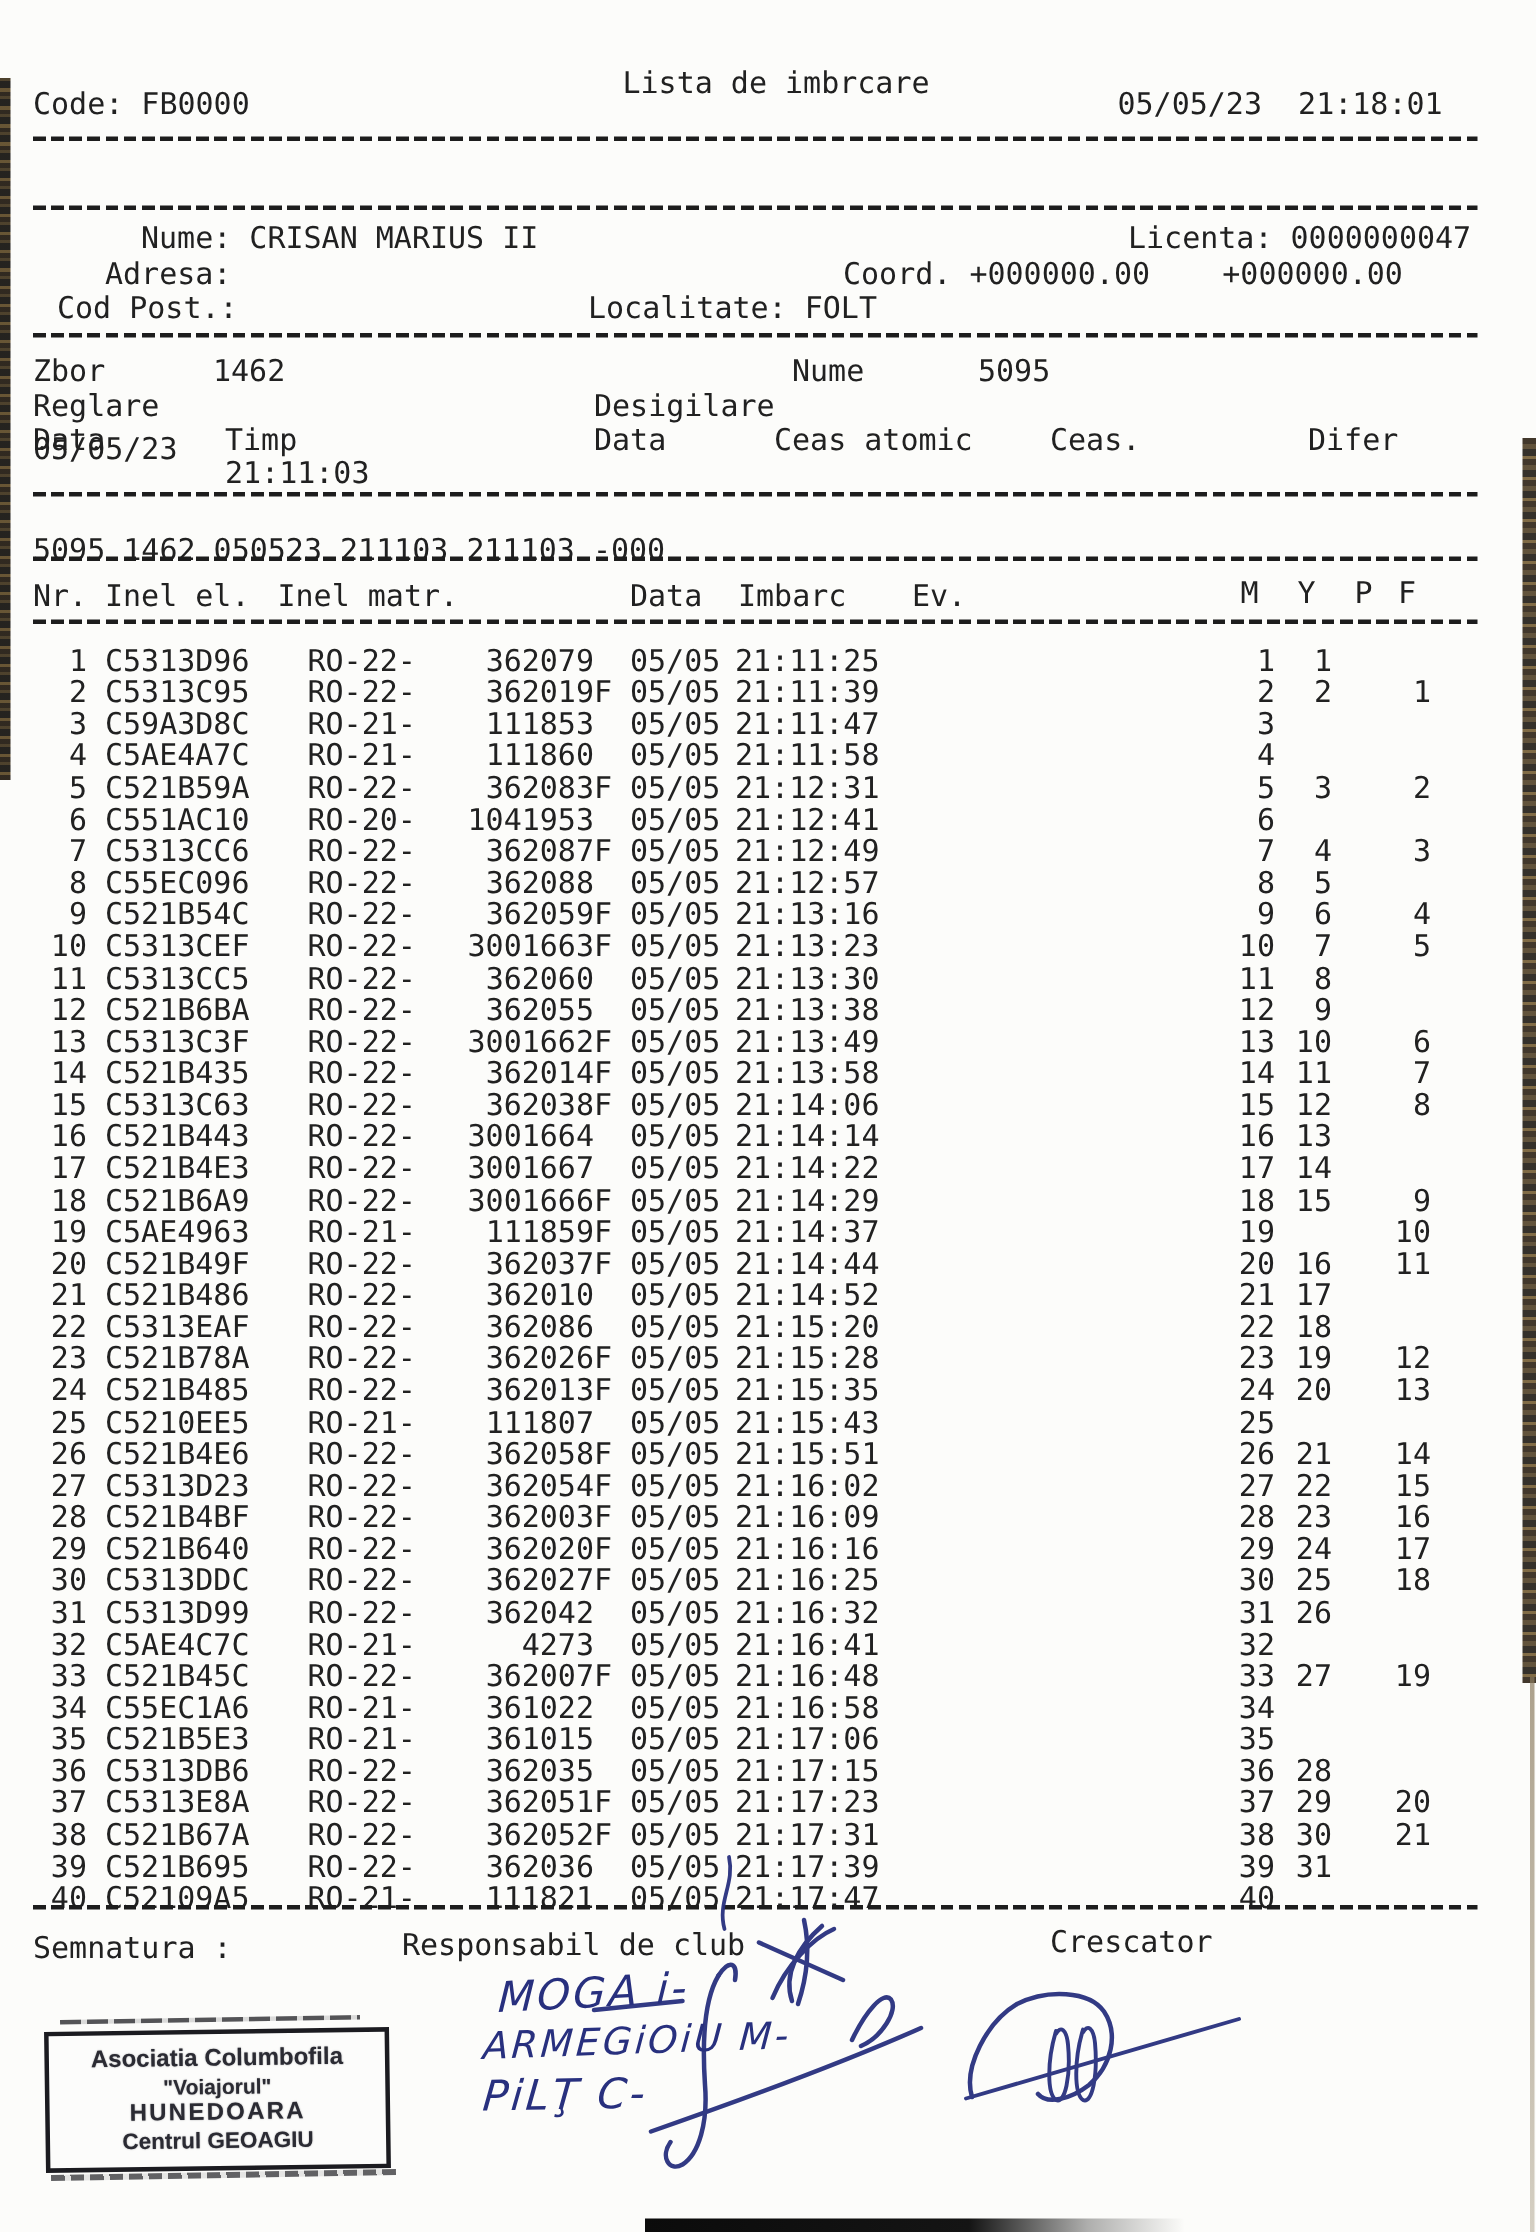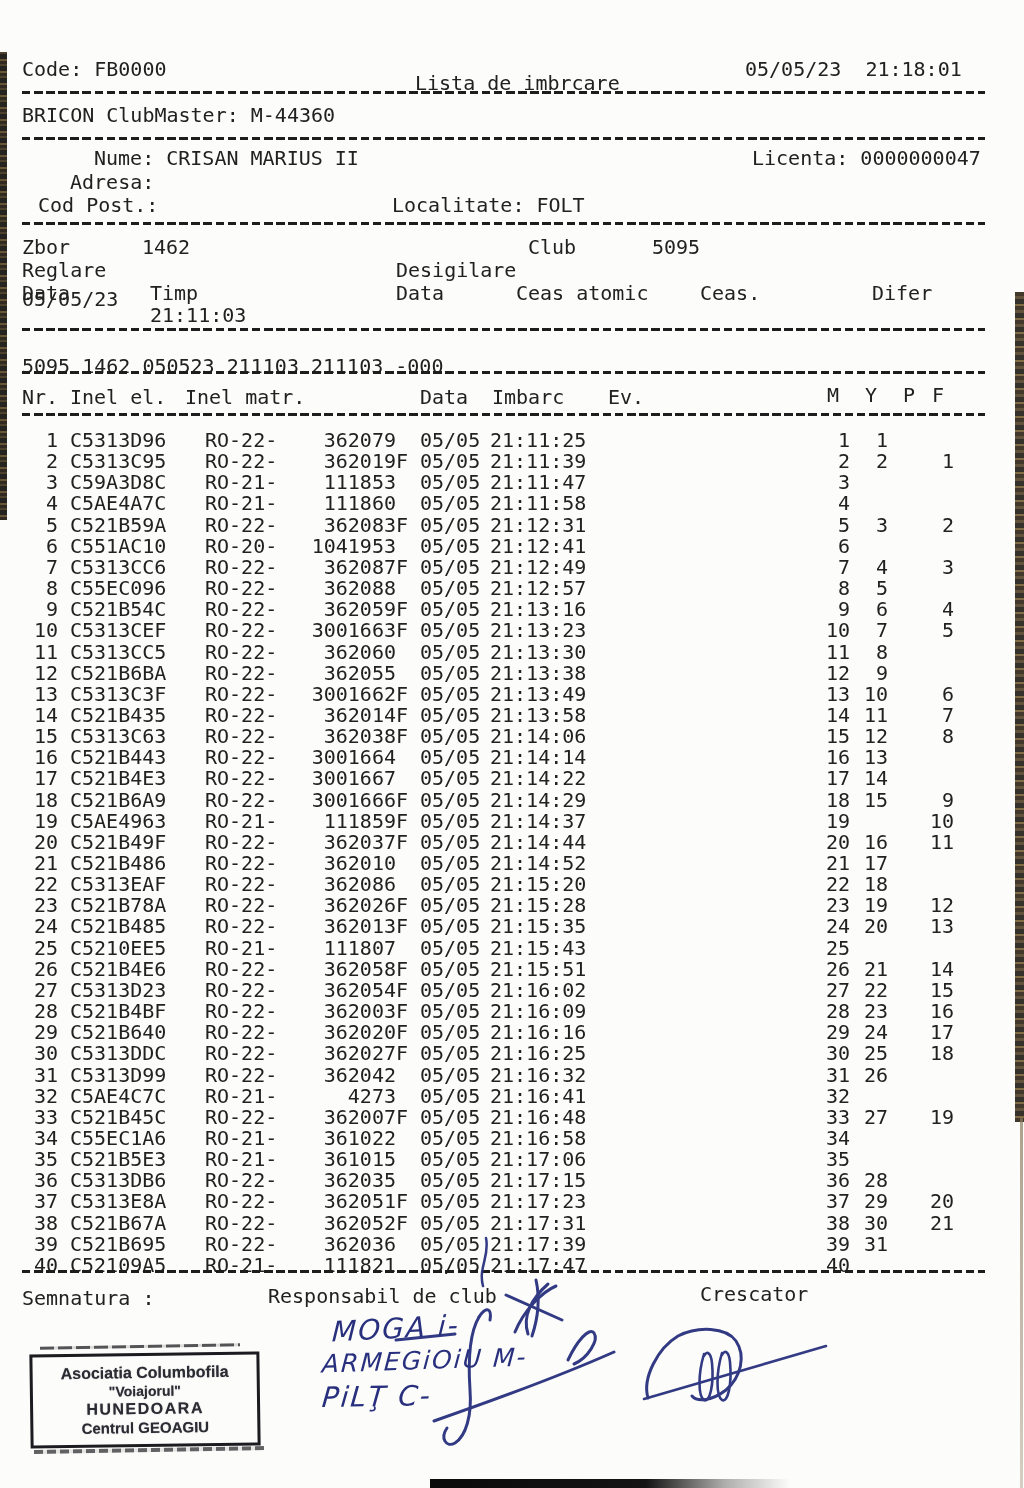--- a/index.html
+++ b/index.html
@@ -91,37 +91,37 @@
 <body>
 
 <div class="page">
 
   <div class="edge-left"></div>
   <div class="edge-right"></div>
   <div class="edge-right-thin"></div>
   <div class="bottom-bar"></div>
 
   <div class="ln" style="left:22px; top:58px;">Code: FB0000</div>
-  <div class="ln" style="left:415px; top:72px;">Lista de imbrcare</div>
+  <div class="ln" style="left:415px; top:44px;">Lista de imbrcare</div>
   <div class="ln" style="left:745px; top:58px;">05/05/23  21:18:01</div>
   <div class="sep" style="top:91px;"></div>
 
-  <div class="ln" style="left:22px; top:104px;">BRICON ClubMaster: M-44360</div>
   <div class="sep" style="top:137px;"></div>
 
   <div class="ln" style="left:94px; top:147px;">Nume: CRISAN MARIUS II</div>
   <div class="ln" style="left:752px; top:147px;text-align:center;">Licenta: 0000000047</div>
   <div class="ln" style="left:70px; top:171px;">Adresa:</div>
+  <div class="ln" style="left:562px; top:171px;">Coord. +000000.00    +000000.00</div>
   <div class="ln" style="left:38px; top:194px;">Cod Post.:</div>
   <div class="ln" style="left:392px; top:194px;">Localitate: FOLT</div>
   <div class="sep" style="top:222px;"></div>
 
   <div class="ln" style="left:22px; top:236px;">Zbor</div>
   <div class="ln" style="left:142px; top:236px;">1462</div>
-  <div class="ln" style="left:528px; top:236px;">Club</div>
+  <div class="ln" style="left:528px; top:236px;">Nume</div>
   <div class="ln" style="left:652px; top:236px;">5095</div>
   <div class="ln" style="left:22px; top:259px;">Reglare</div>
   <div class="ln" style="left:396px; top:259px;">Desigilare</div>
   <div class="ln" style="left:22px; top:282px;">Data</div>
   <div class="ln" style="left:150px; top:282px;text-align:center;">Timp</div>
   <div class="ln" style="left:396px; top:282px;">Data</div>
   <div class="ln" style="left:516px; top:282px;">Ceas atomic</div>
   <div class="ln" style="left:700px; top:282px;">Ceas.</div>
   <div class="ln" style="left:872px; top:282px;">Difer</div>
   <div class="ln" style="left:22px; top:288px;">05/05/23</div>

